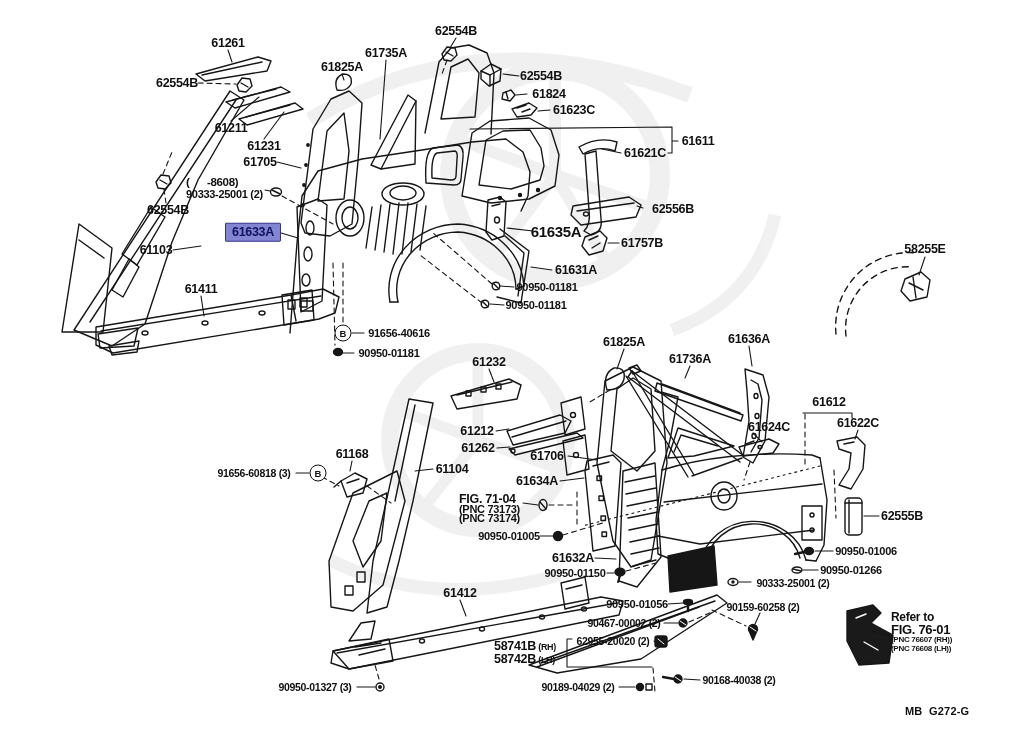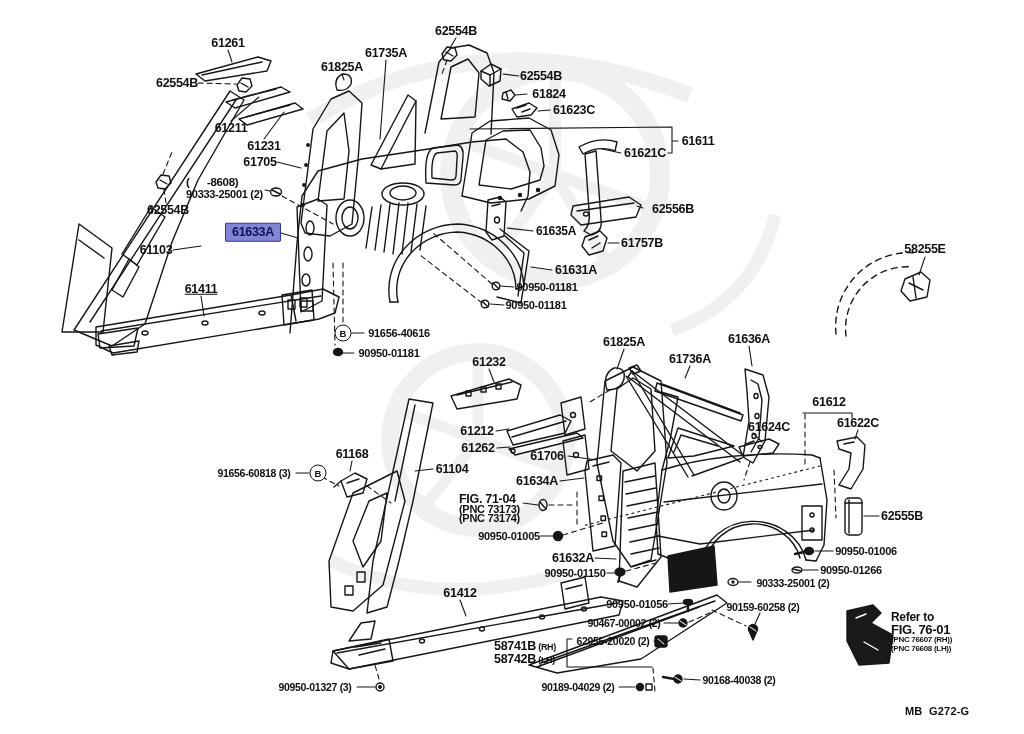--- a/index.html
+++ b/index.html
@@ -480,26 +480,26 @@
       <div class="plabel" style="left: 456px; top: 31px; font-size: 12.5px;">62554B</div>
       <div class="plabel" style="left: 541px; top: 76px; font-size: 12.5px;">62554B</div>
       <div class="plabel" style="left: 549px; top: 94px; font-size: 12.5px;">61824</div>
       <div class="plabel" style="left: 574px; top: 110px; font-size: 12.5px;">61623C</div>
       <div class="plabel" style="left: 698px; top: 141px; font-size: 12.5px;">61611</div>
       <div class="plabel" style="left: 645px; top: 153px; font-size: 12.5px;">61621C</div>
       <div class="plabel" style="left: 168px; top: 210px; font-size: 12.5px;">62554B</div>
       <div class="plabel" style="left: 156px; top: 250px; font-size: 12.5px;">61103</div>
       <div class="plabel hl" style="left: 253px; top: 232px; font-size: 12.5px;">61633A</div>
       <div class="plabel" style="left: 665px; top: 209px; font-size: 12.5px; padding-left: 16px;">62556B</div>
-      <div class="plabel" style="left: 556px; top: 231px; font-size: 12px;">61635A</div>
+      <div class="plabel" style="left: 556px; top: 231px; font-size: 15px;">61635A</div>
       <div class="plabel" style="left: 642px; top: 243px; font-size: 12.5px;">61757B</div>
       <div class="plabel" style="left: 576px; top: 270px; font-size: 12.5px;">61631A</div>
       <div class="plabel" style="left: 547px; top: 287px; font-size: 11px;">90950-01181</div>
       <div class="plabel" style="left: 536px; top: 305px; font-size: 11px;">90950-01181</div>
-      <div class="plabel" style="left: 201px; top: 289px; font-size: 12.5px; text-decoration: underline;">61411</div>
+      <div class="plabel" style="left: 201px; top: 289px; font-size: 12.5px;">61411</div>
       <div class="plabel" style="left: 399px; top: 333px; font-size: 11px;">91656-40616</div>
       <div class="plabel" style="left: 389px; top: 353px; font-size: 11px;">90950-01181</div>
       <div class="plabel" style="left: 925px; top: 249px; font-size: 12.5px;">58255E</div>
       <div class="plabel" style="left: 489px; top: 362px; font-size: 12.5px;">61232</div>
       <div class="plabel" style="left: 624px; top: 342px; font-size: 12.5px;">61825A</div>
       <div class="plabel" style="left: 690px; top: 359px; font-size: 12.5px;">61736A</div>
       <div class="plabel" style="left: 749px; top: 339px; font-size: 12.5px;">61636A</div>
       <div class="plabel" style="left: 769px; top: 427px; font-size: 12.5px;">61624C</div>
       <div class="plabel" style="left: 829px; top: 402px; font-size: 12.5px;">61612</div>
       <div class="plabel" style="left: 858px; top: 423px; font-size: 12.5px;">61622C</div>

